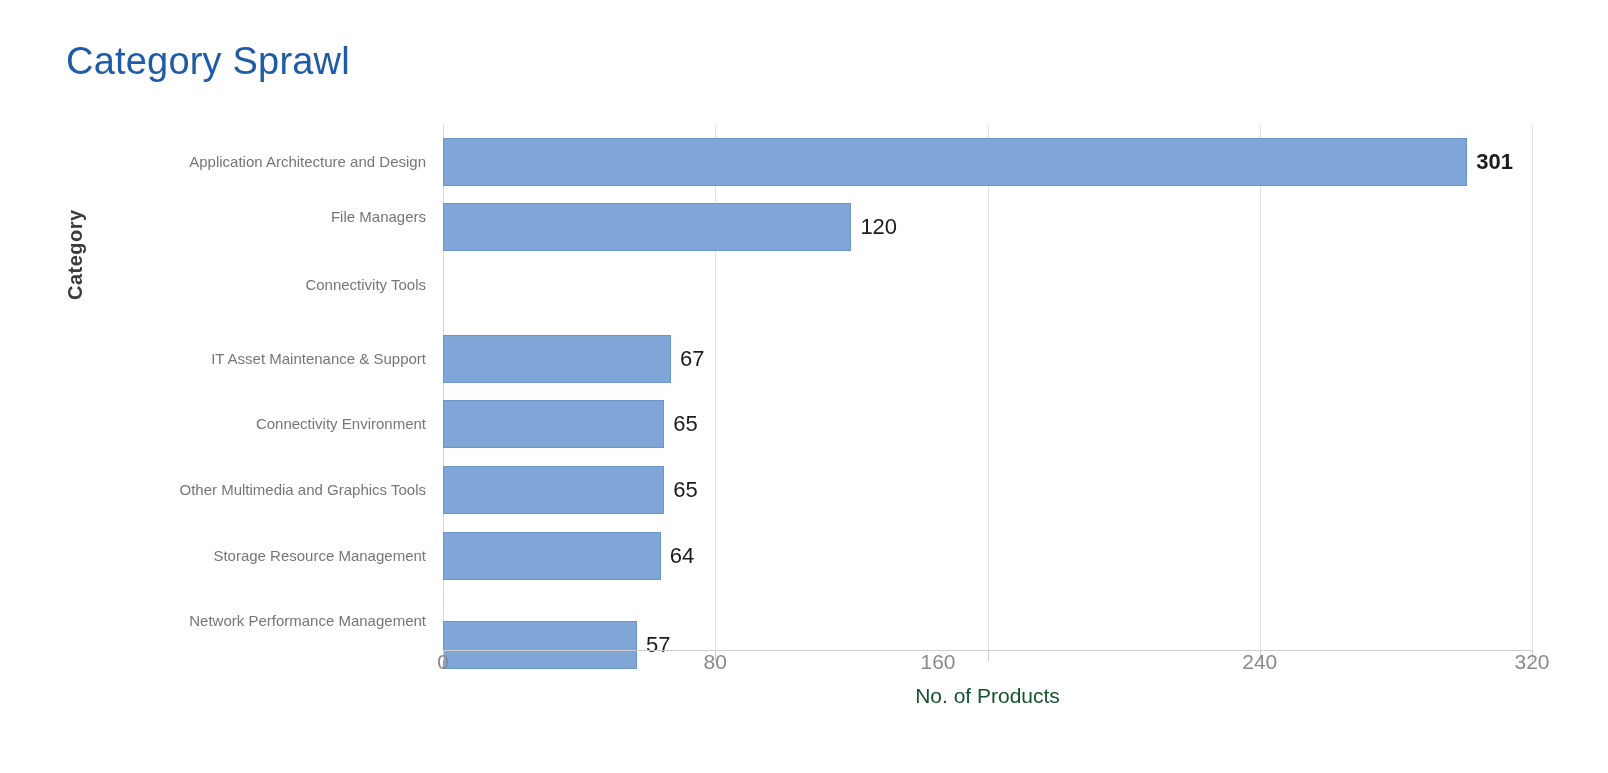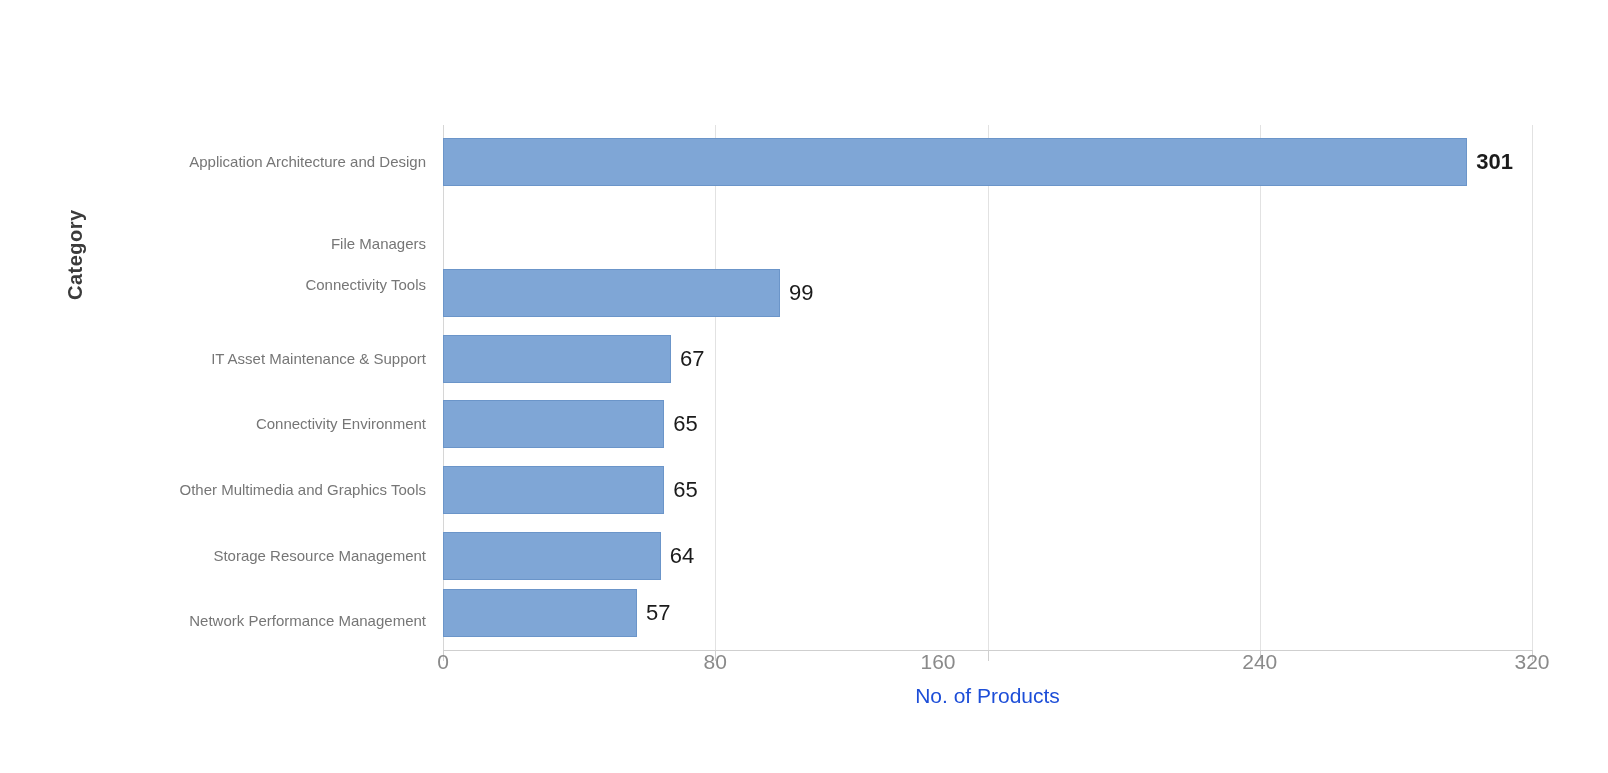--- a/index.html
+++ b/index.html
@@ -82,21 +82,21 @@
     white-space: nowrap;
   }
 
   #x-axis-title {
     position: absolute;
     left: 0;
     top: 684px;
     width: 1608px;
     text-align: center;
     font-size: 21px;
-    color: #1d4ed8;
+    color: #14532d;
     
     padding-left: 367px;
     box-sizing: border-box;
   }
 
   #y-axis-title {
     position: absolute;
     left: 64px;
     top: 300px;
     font-size: 20px;
@@ -141,55 +141,56 @@
     white-space: nowrap;
     height: 48px;
     line-height: 48px;
   }
 </style>
 </head>
 <body>
 
 <div id="page">
 
+  <div id="chart-title">Category Sprawl</div>
 
   <div id="y-axis-title">Category</div>
 
   <div id="plot-area">
 
   <div class="gridline axis-zero" style="left: 0px;"></div>
       <div class="gridline" style="left: 272.25px;"></div>
       <div class="gridline" style="left: 544.5px;"></div>
       <div class="gridline" style="left: 816.75px;"></div>
       <div class="gridline" style="left: 1089px;"></div>
       <div class="bar-row" style="top: 12.8125px; width: 1089px; font-weight: bold;">
         <div class="bar" title="Application Architecture and Design: 301" style="width: 1024.34px; background: rgb(127, 166, 214); border-color: rgb(107, 149, 201);"></div>
         <div class="bar-value" style="left: 1033.34px;">301</div>
       </div>
-      <div class="bar-row" style="top: 144.062px; width: 1089px;">
-        <div class="bar" title="Connectivity Tools: 99" style="width: 336.909px; background: rgb(127, 166, 214); border-color: rgb(107, 149, 201);"></div>
-        <div class="bar-value" style="left: 345.909px;">99</div>
+      <div class="bar-row" style="top: 78.4375px; width: 1089px;">
+        <div class="bar" title="File Managers: 120" style="width: 408.375px; background: rgb(127, 166, 214); border-color: rgb(107, 149, 201);"></div>
+        <div class="bar-value" style="left: 417.375px;">120</div>
       </div>
       <div class="bar-row" style="top: 209.688px; width: 1089px;">
         <div class="bar" title="IT Asset Maintenance &amp; Support: 67" style="width: 228.009px; background: rgb(127, 166, 214); border-color: rgb(107, 149, 201);"></div>
         <div class="bar-value" style="left: 237.009px;">67</div>
       </div>
       <div class="bar-row" style="top: 275.312px; width: 1089px;">
         <div class="bar" title="Development Environment: 65" style="width: 221.203px; background: rgb(127, 166, 214); border-color: rgb(107, 149, 201);"></div>
         <div class="bar-value" style="left: 230.203px;">65</div>
       </div>
       <div class="bar-row" style="top: 340.938px; width: 1089px;">
         <div class="bar" title="Other Multimedia and Graphics Tools: 65" style="width: 221.203px; background: rgb(127, 166, 214); border-color: rgb(107, 149, 201);"></div>
         <div class="bar-value" style="left: 230.203px;">65</div>
       </div>
       <div class="bar-row" style="top: 406.562px; width: 1089px;">
         <div class="bar" title="Storage Resource Management: 64" style="width: 217.8px; background: rgb(127, 166, 214); border-color: rgb(107, 149, 201);"></div>
         <div class="bar-value" style="left: 226.8px;">64</div>
       </div>
-      <div class="bar-row" style="top: 464px; width: 1089px;">
+      <div class="bar-row" style="top: 496px; width: 1089px;">
         <div class="bar" title="Network Performance Management: 57" style="width: 193.978px; background: rgb(127, 166, 214); border-color: rgb(107, 149, 201);"></div>
         <div class="bar-value" style="left: 202.978px;">57</div>
       </div>
     </div>
 
   <div id="x-axis-line"></div>
 
   <div id="axis-ticks">
       <div class="tick-mark" style="left: 443px;"></div>
       <div class="x-tick-label" style="left: 443px;">0</div>
@@ -200,21 +201,21 @@
       <div class="tick-mark" style="left: 1259.75px;"></div>
       <div class="x-tick-label" style="left: 1259.75px;">240</div>
       <div class="tick-mark" style="left: 1532px;"></div>
       <div class="x-tick-label" style="left: 1532px;">320</div>
     </div>
 
   <div id="x-axis-title">No. of Products</div>
 
   <div id="category-labels">
       <div class="cat-label" style="top: 137.812px;">Application Architecture and Design</div>
-      <div class="cat-label" style="top: 220px; margin-left: 12px;">File Managers</div>
+      <div class="cat-label" style="top: 193px; margin-left: 12px;">File Managers</div>
       <div class="cat-label" style="top: 261px;">Connectivity Tools</div>
       <div class="cat-label" style="top: 334.688px;">IT Asset Maintenance &amp; Support</div>
       <div class="cat-label" style="top: 400.312px;">Connectivity Environment</div>
       <div class="cat-label" style="top: 465.938px;">Other Multimedia and Graphics Tools</div>
       <div class="cat-label" style="top: 531.562px;">Storage Resource Management</div>
       <div class="cat-label" style="top: 597.188px;">Network Performance Management</div>
     </div>
 
 </div>
 

